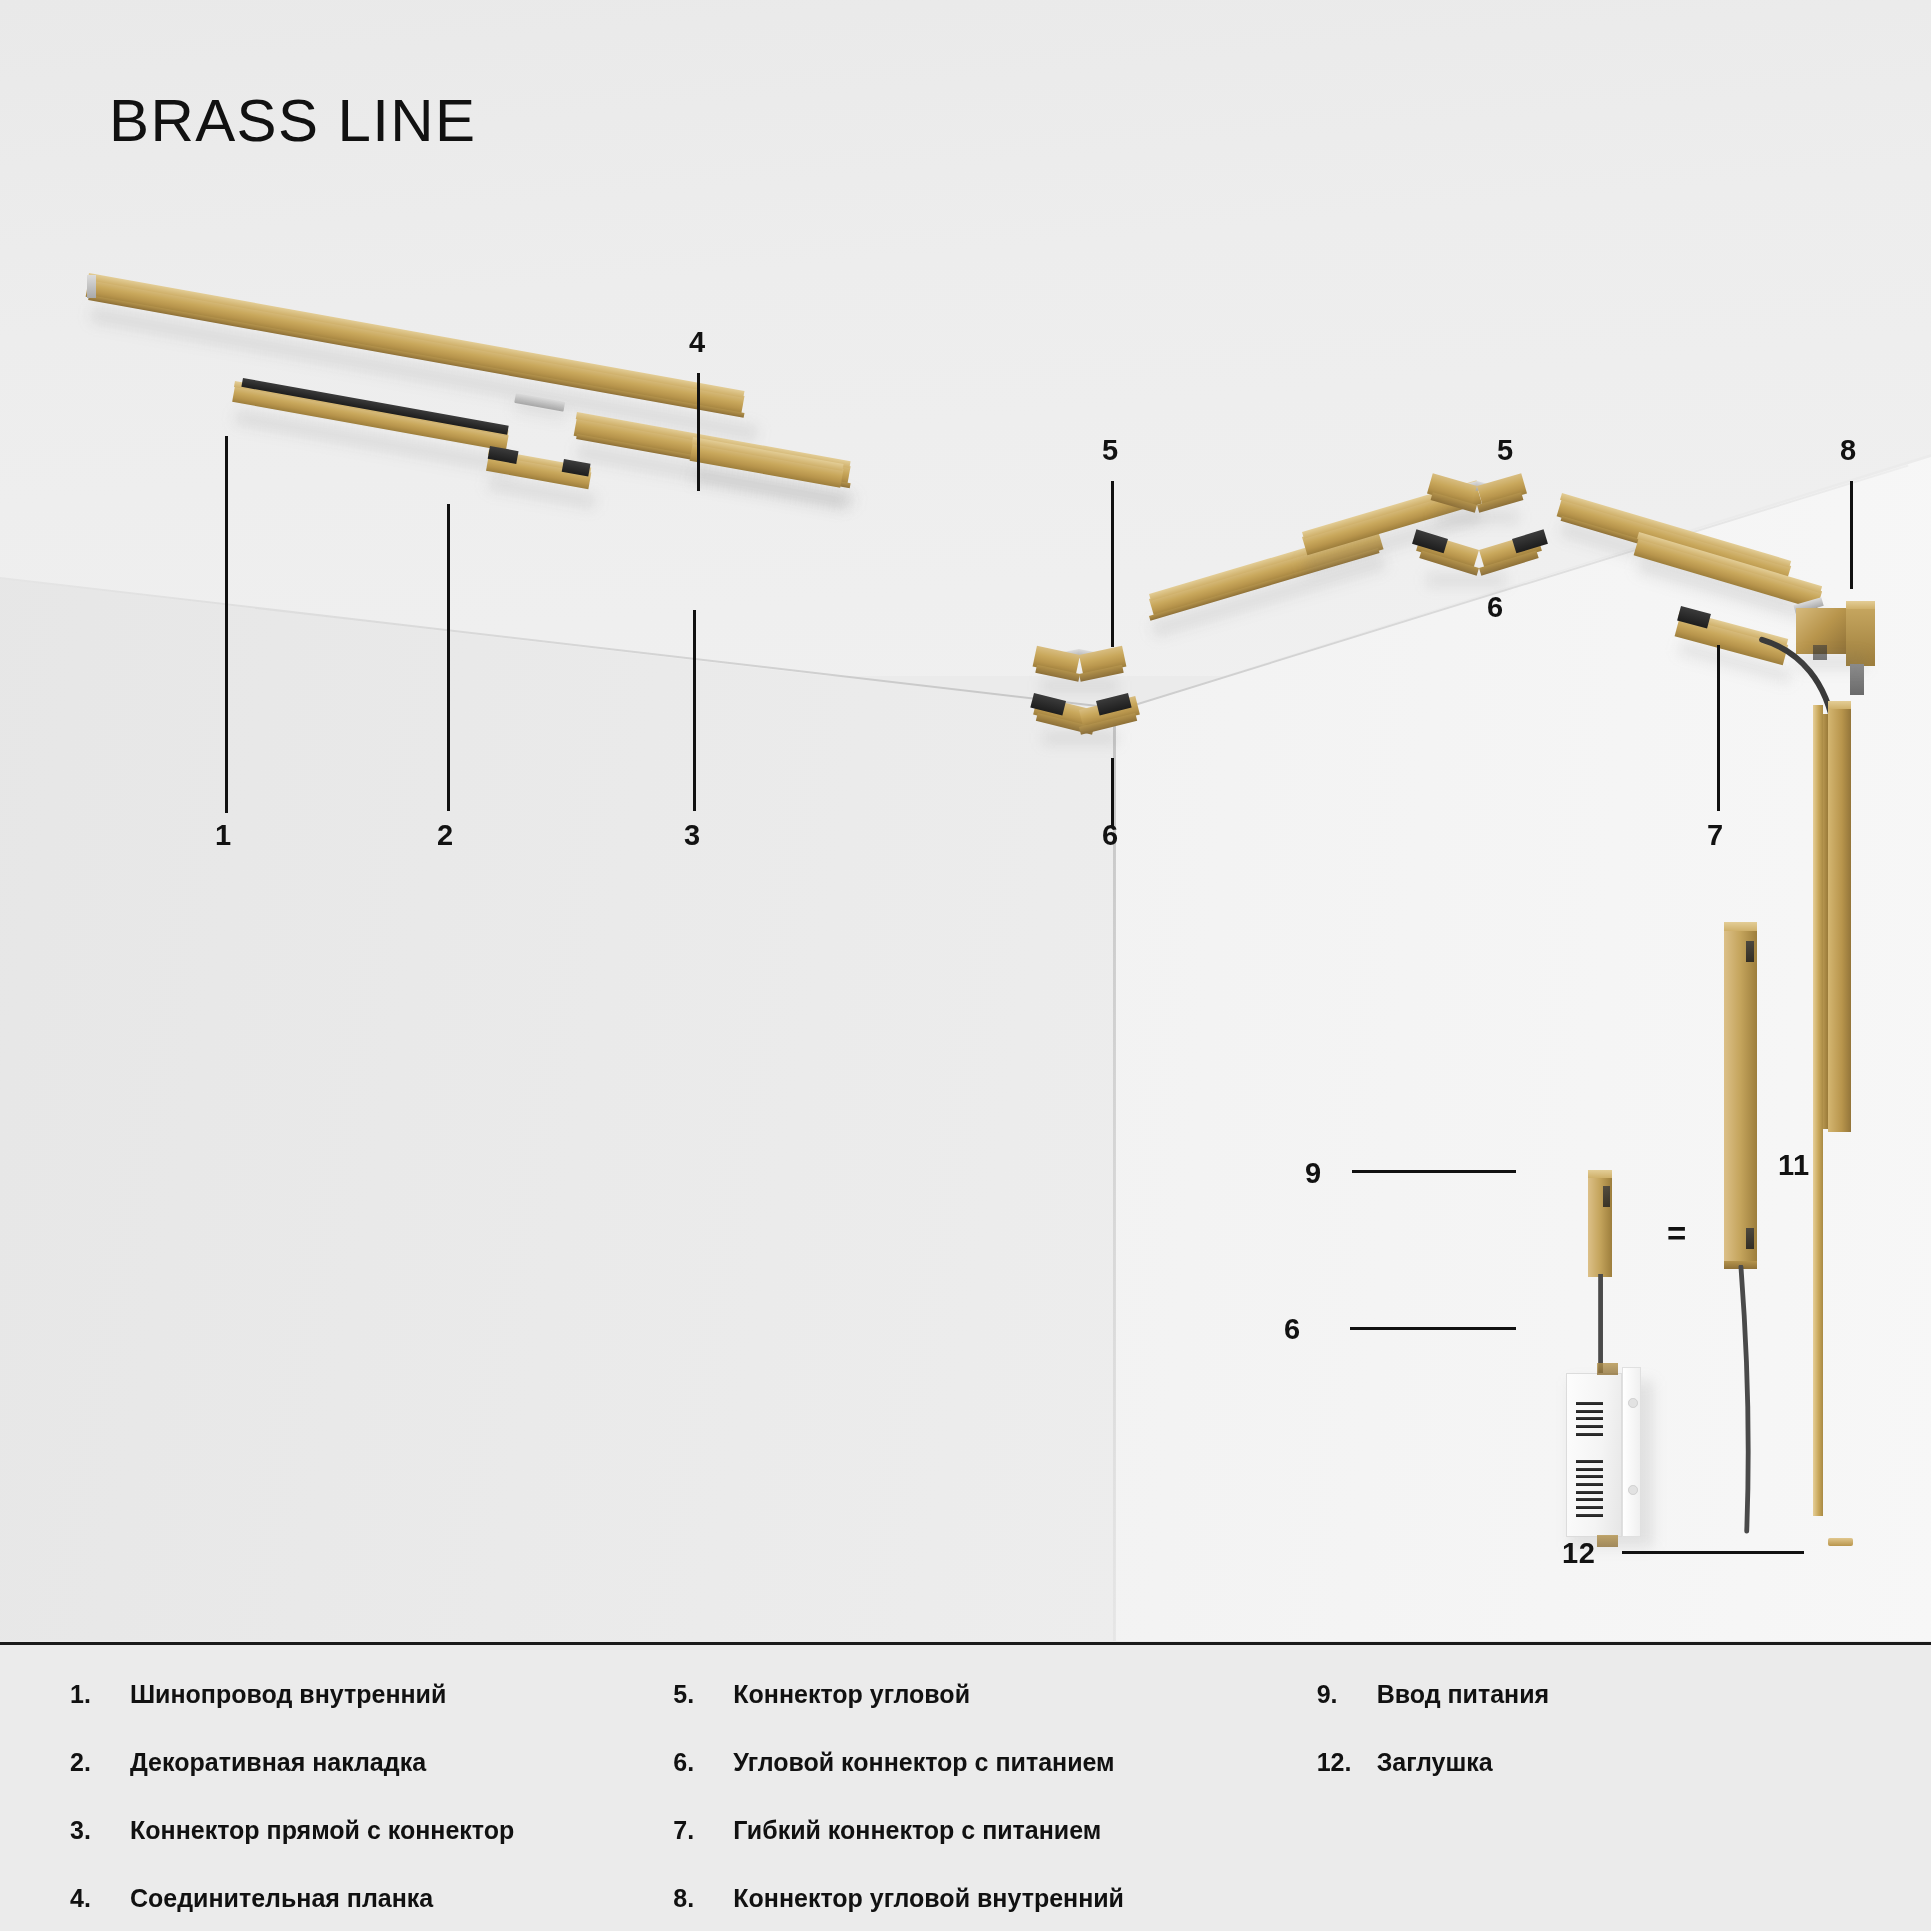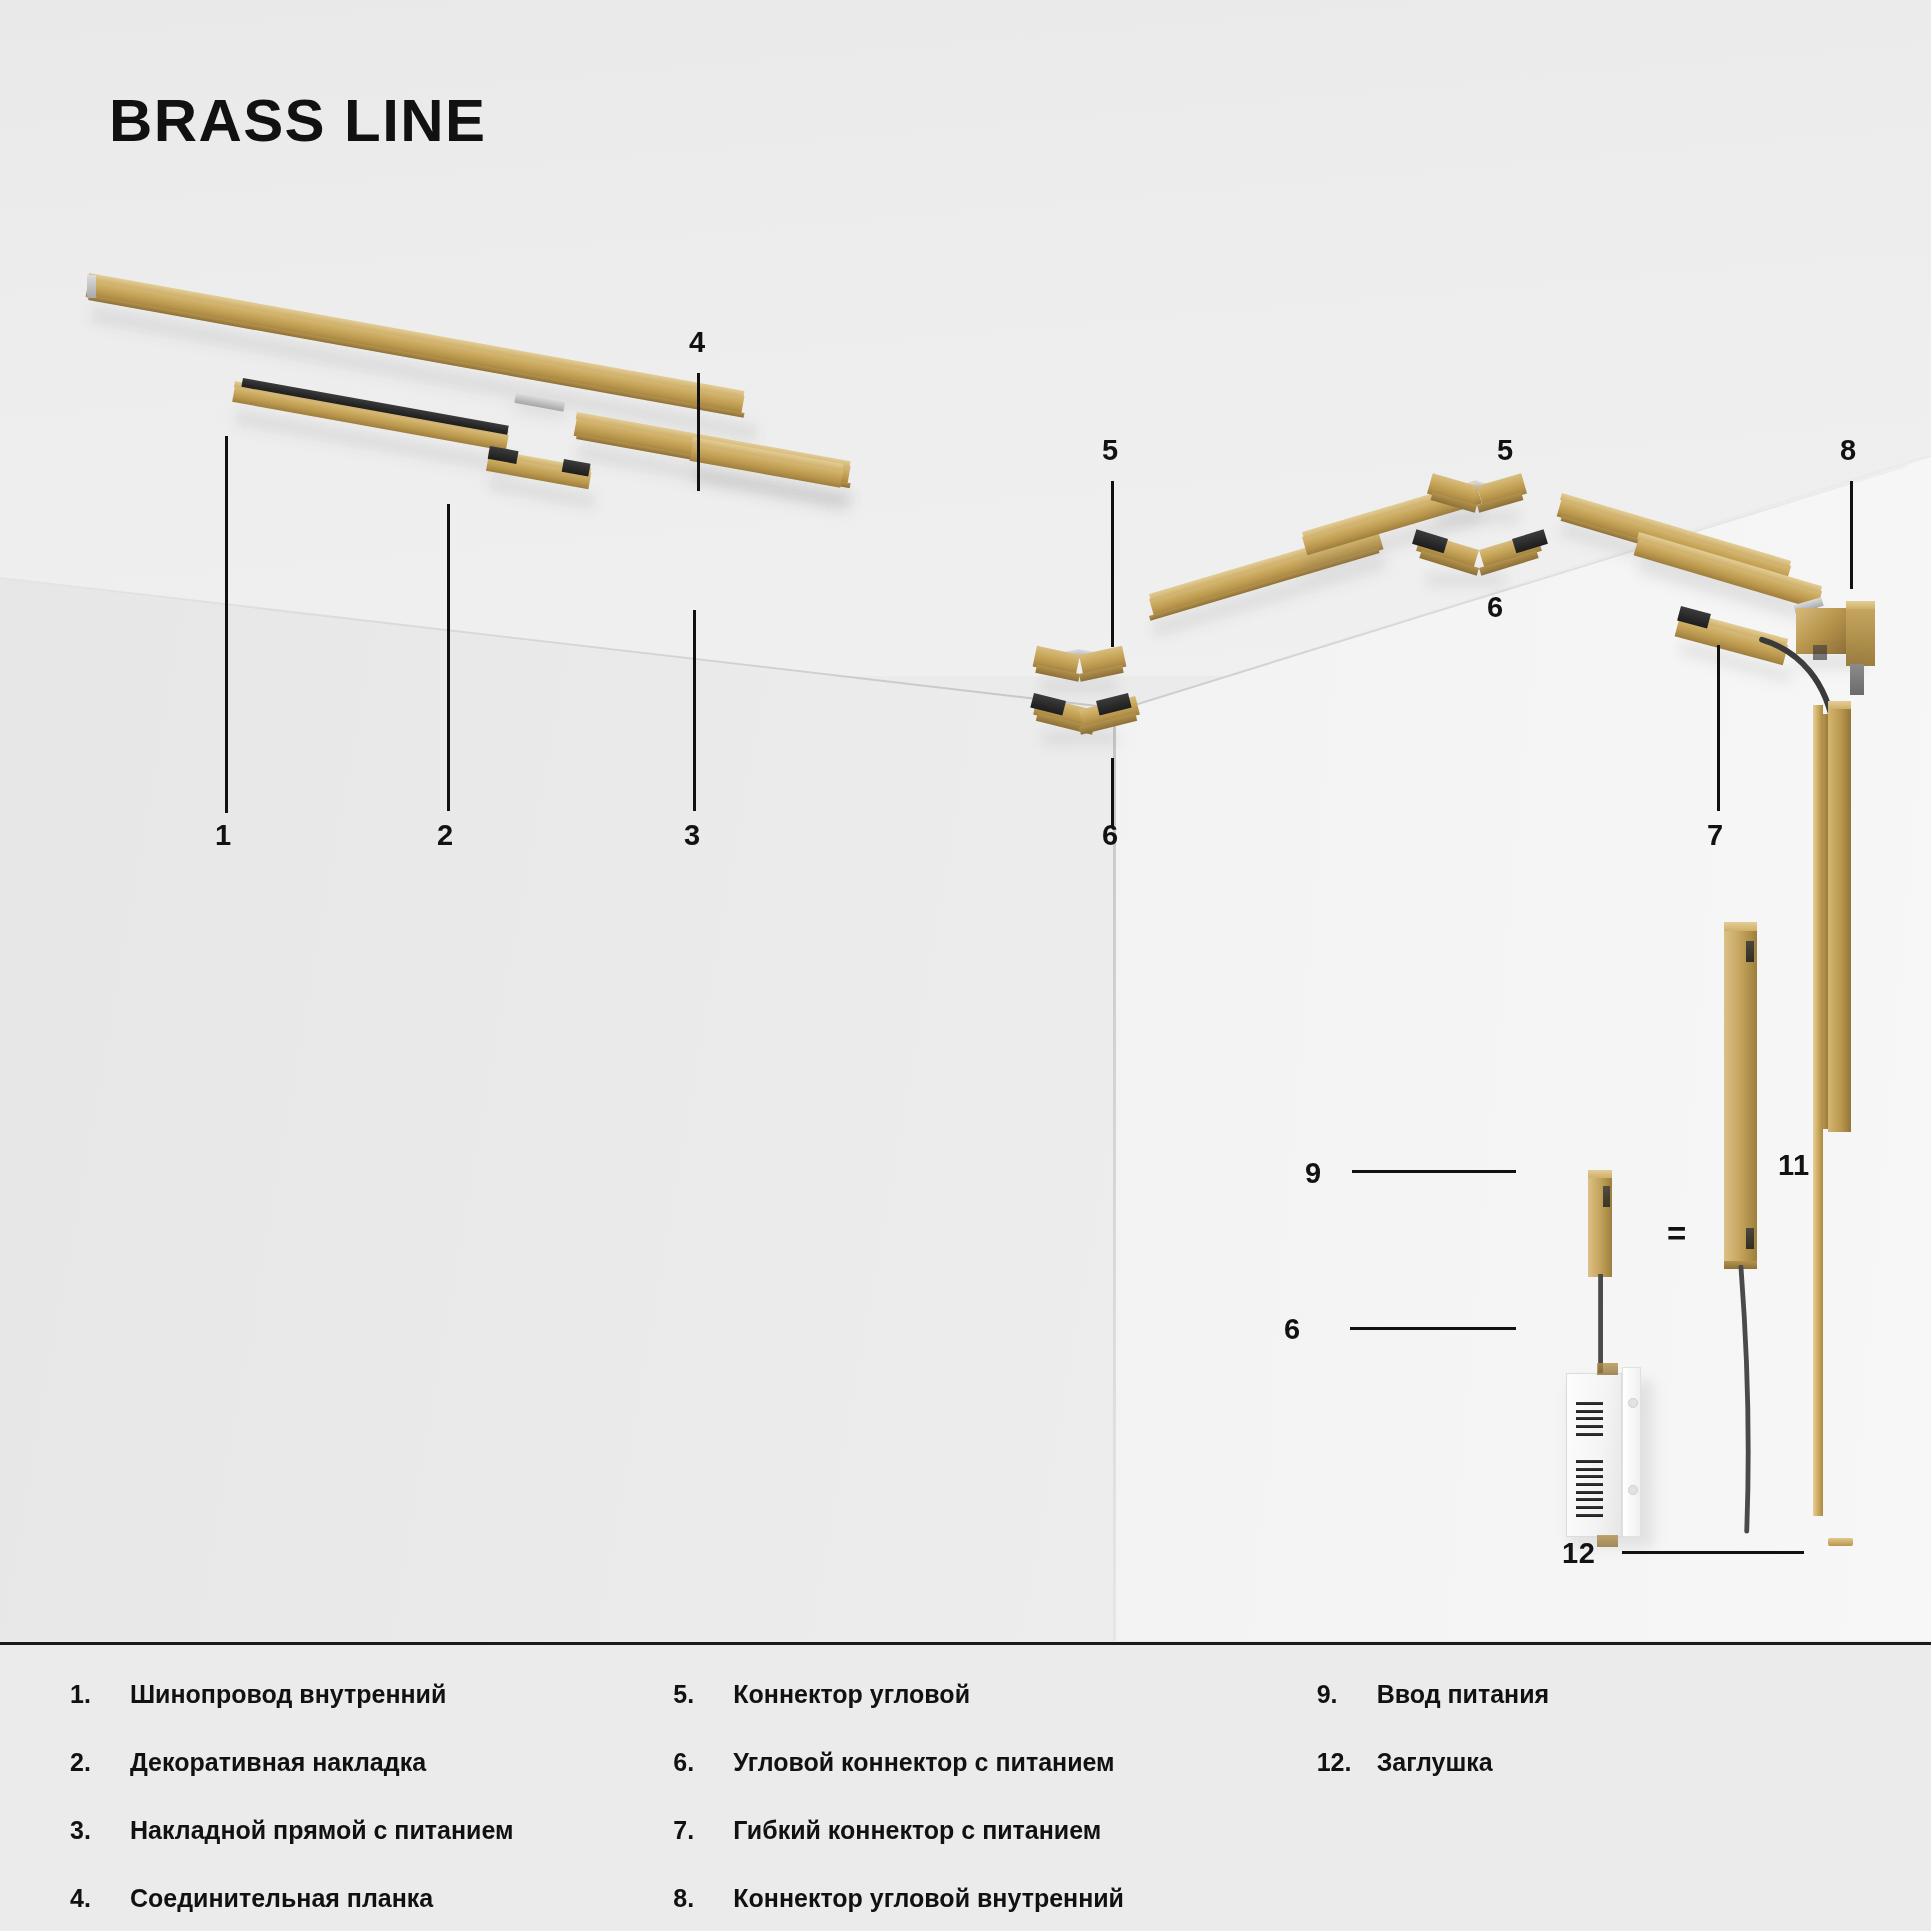--- a/index.html
+++ b/index.html
@@ -35,21 +35,21 @@
   .shad{position:absolute;background:rgba(120,120,120,.16);filter:blur(6.8px);}
 
   
   .cnum{position:absolute;font-weight:700;font-size:29px;color:#121212;letter-spacing:0.5px;}
   .lead{position:absolute;background:#111;}
   .vlead{width:2.9px;}
   .hlead{height:2.9px;}
   .eqsign{position:absolute;font-weight:700;font-size:33px;color:#111;line-height:1;}
 
   
-  .title{position:absolute;left:109px;top:91px;font-size:60px;font-weight:700;
+  .title{position:absolute;left:109px;top:91px;font-size:60px;font-weight:400;
     letter-spacing:1.4px;color:#111;line-height:1;}
   .subtitle{position:absolute;left:112px;top:198px;font-size:25px;color:#4a4a4a;
     line-height:1.42;font-weight:400;}
 
   
   .divider{position:absolute;left:0;top:1642px;width:1931px;height:2.9px;background:#1a1a1a;}
   .legend{position:absolute;left:0;top:1680px;width:1931px;display:flex;}
   .lcol{width:657px;padding-left:70px;box-sizing:border-box;}
   .lcol:nth-child(2){padding-left:29px;}
   .lcol:nth-child(3){padding-left:29px;}
@@ -317,21 +317,21 @@
       <div class="lrow">
         <span class="lnum">1.</span>
         <span class="ltxt">Шинопровод внутренний</span>
       </div>
       <div class="lrow">
         <span class="lnum">2.</span>
         <span class="ltxt">Декоративная накладка</span>
       </div>
       <div class="lrow">
         <span class="lnum">3.</span>
-        <span class="ltxt">Накладной прямой с питанием</span>
+        <span class="ltxt">Коннектор прямой с коннектор</span>
       </div>
       <div class="lrow">
         <span class="lnum">4.</span>
         <span class="ltxt">Соединительная планка</span>
       </div>
     </div>
 
     <div class="lcol">
       <div class="lrow">
         <span class="lnum">5.</span>

